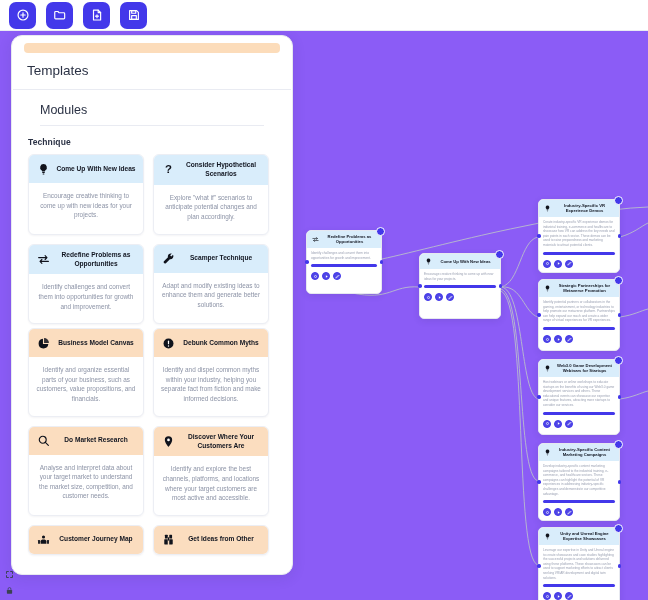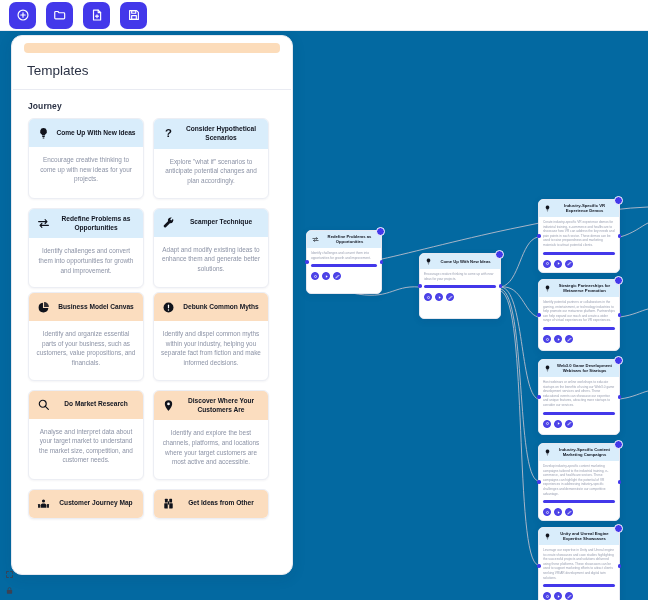--- a/index.html
+++ b/index.html
@@ -22,21 +22,21 @@
   .tb-btn {
     width:27px; height:27px; border-radius:7px;
     background:#4338ea; display:flex; align-items:center; justify-content:center;
     cursor:pointer; flex:0 0 auto;
   }
   .tb-btn svg { display:block; }
 
   
   #canvas {
     position:absolute; top:31px; left:0; width:648px; height:569px;
-    background:#0369a1; overflow:hidden;
+    background:#8b5cf6; overflow:hidden;
   }
   #edges { position:absolute; inset:0; width:648px; height:569px; pointer-events:none; }
 
   
   #panel {
     position:absolute; left:11px; top:4px; width:282px; height:540px;
     background:#ffffff; border:1px solid #e7e9f0; border-radius:11px;
     box-shadow:0 3px 14px rgba(30,35,70,.10);
     overflow:hidden; z-index:40;
   }
@@ -187,22 +187,25 @@
       <path d="M620 206 C 634 202, 640 196, 648 192"></path>
       <path d="M620 286 C 634 284, 640 280, 648 278"></path>
       <path d="M620 368 C 634 366, 640 362, 648 360"></path>
     </g>
   </svg>
 
   <div id="panel">
     <div id="panel-scroll">
       <div class="peach-bar"></div>
       <div class="panel-title">Templates</div>
+      <div style="padding:0 14px;">
+        <div class="section-title">Modules</div>
+      </div>
       <div id="groups">
-          <div class="group-label">Journey</div>
+          <div class="group-label">Technique</div>
           <div class="card-grid">
             <div class="tcard">
               <div class="tcard-head blue">
                 <span class="tcard-ico">
                   <svg width="13" height="13" viewBox="0 0 24 24" fill="#10131c">
                     <path d="M12 2a6.2 6.2 0 0 0-3.6 11.3c.6.45.9 1 .9 1.7v.5h5.4v-.5c0-.7.3-1.25.9-1.7A6.2 6.2 0 0 0 12 2z"></path>
                     <rect x="9.3" y="16.6" width="5.4" height="1.8" rx=".9"></rect>
                     <rect x="10.2" y="19.4" width="3.6" height="1.8" rx=".9"></rect>
                   </svg>
                 </span>

